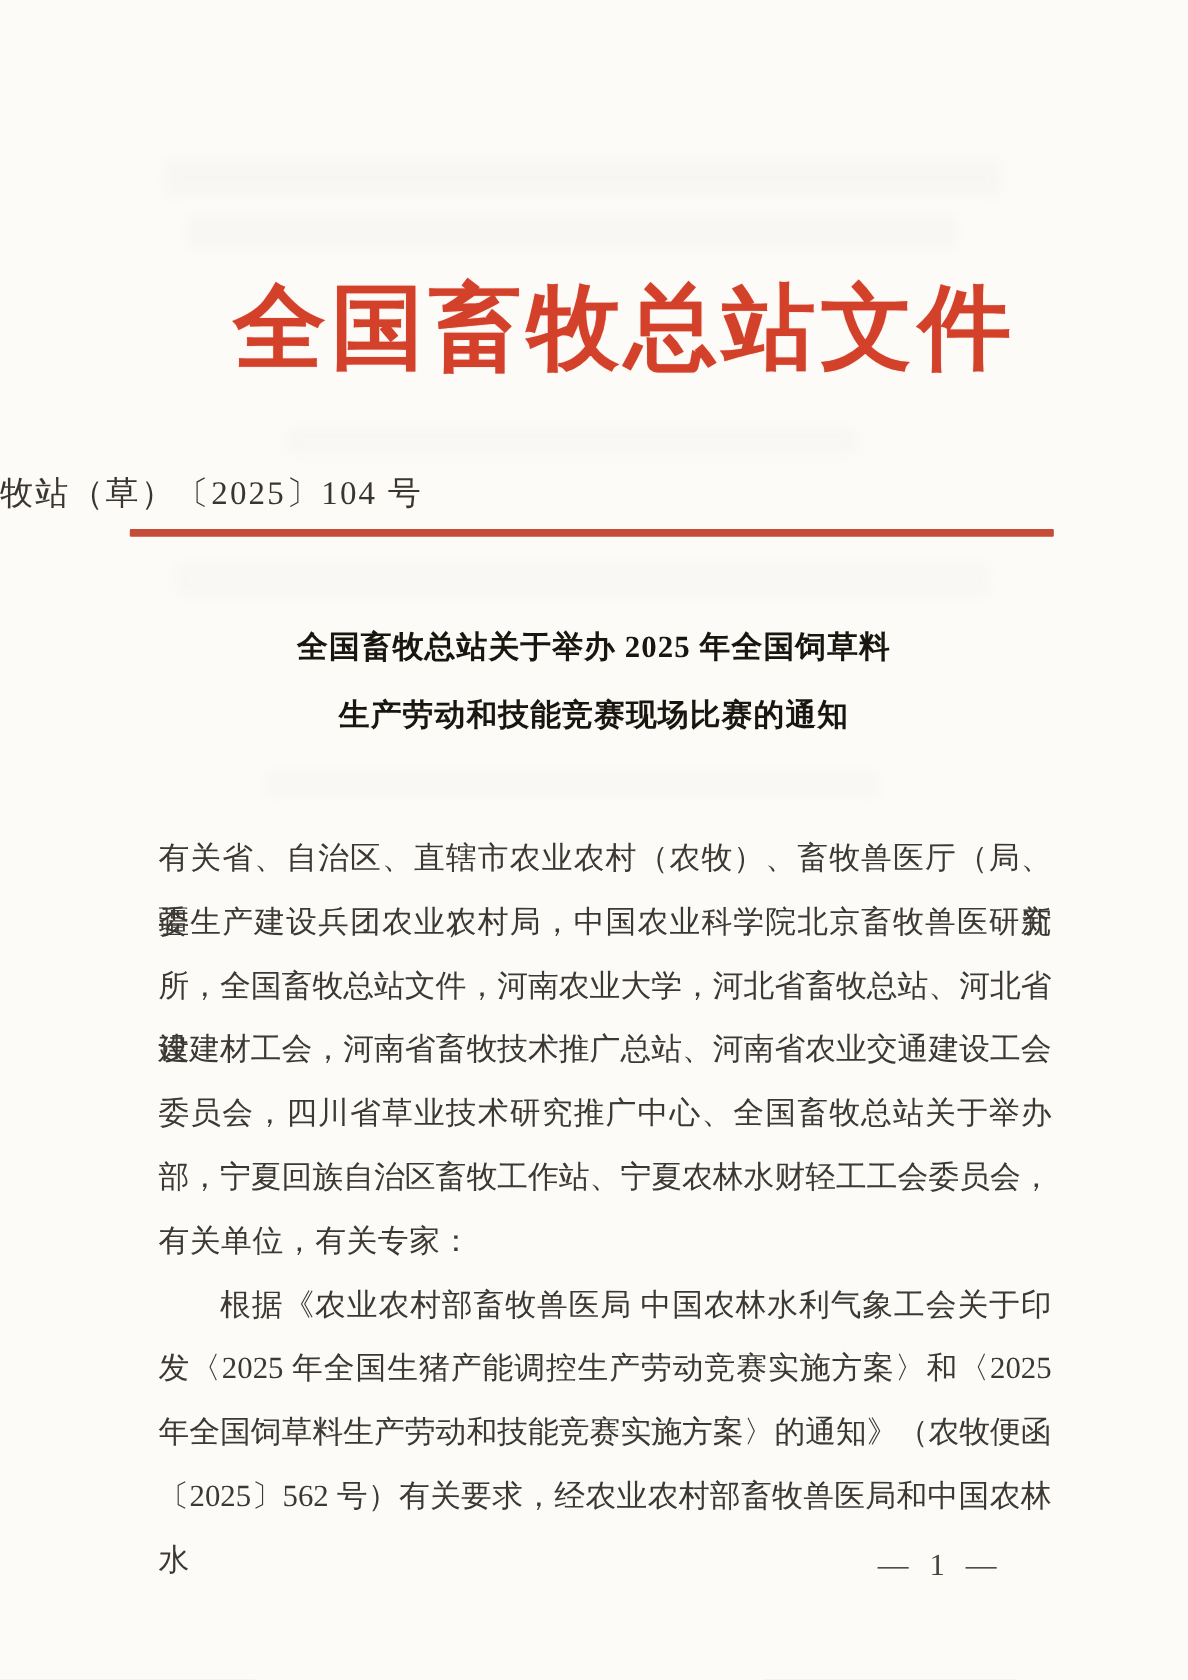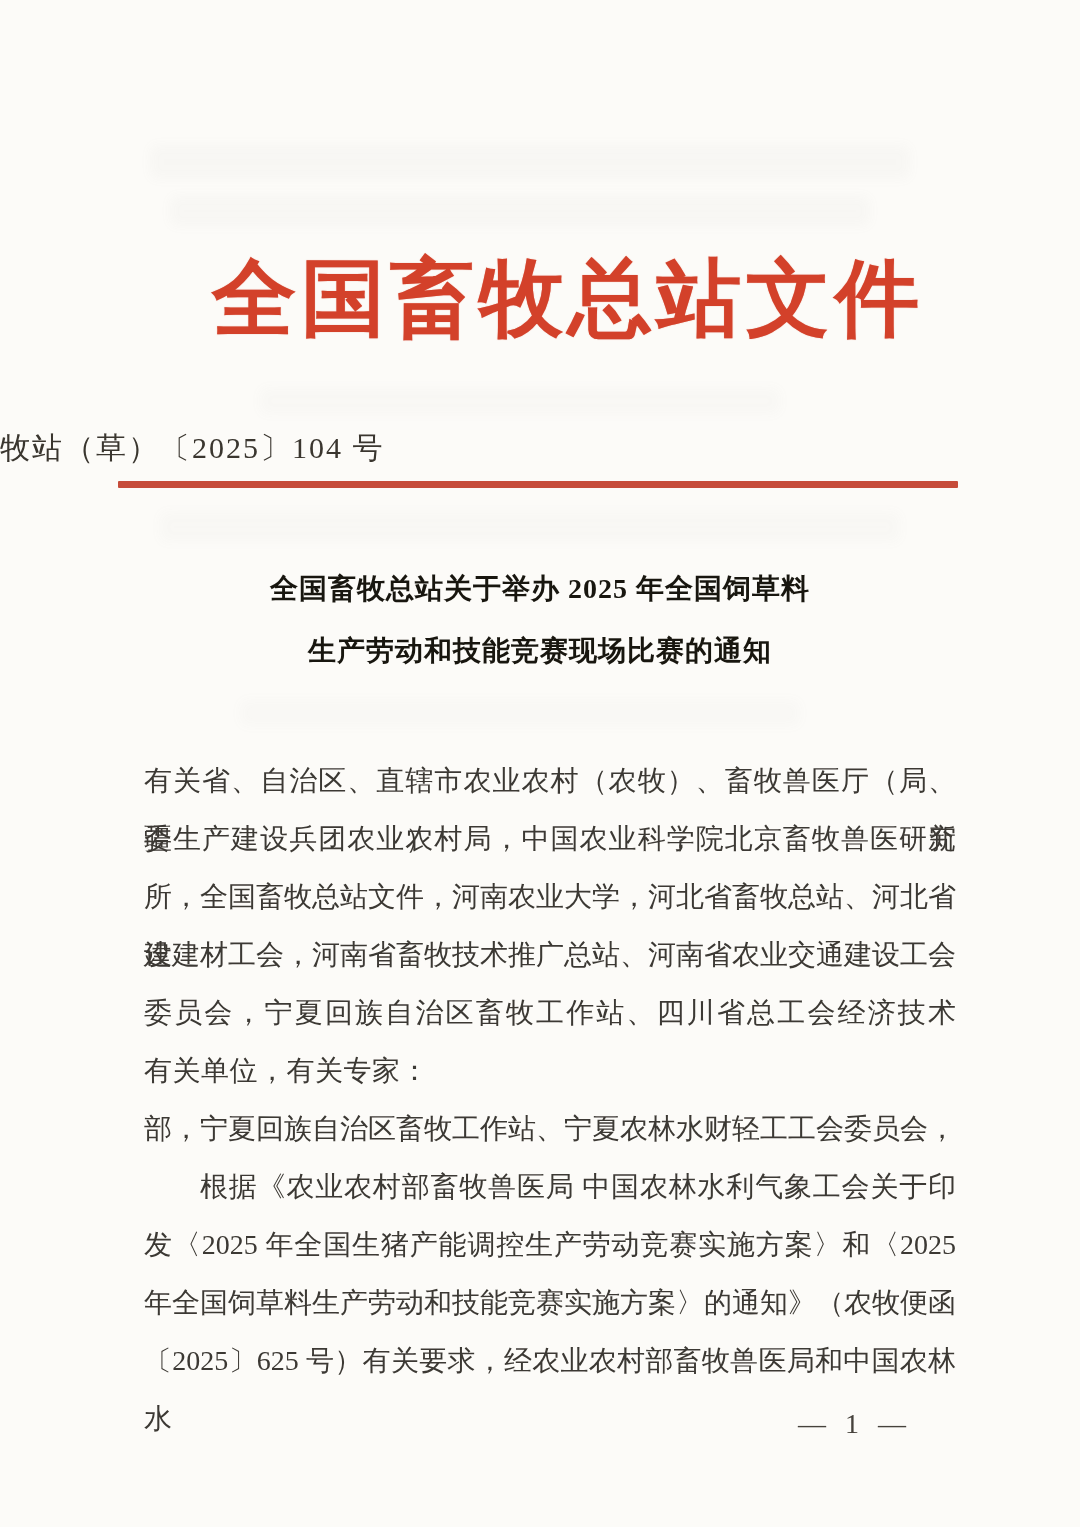--- a/index.html
+++ b/index.html
@@ -133,24 +133,24 @@
   <h2 class="notice-title">
     <span class="t-line">全国畜牧总站关于举办 2025 年全国饲草料</span>
     <span class="t-line">生产劳动和技能竞赛现场比赛的通知</span>
   </h2>
 
   <div class="body-block">
     <p class="line justify">有关省、自治区、直辖市农业农村（农牧）、畜牧兽医厅（局、委），新</p>
     <p class="line justify">疆生产建设兵团农业农村局，中国农业科学院北京畜牧兽医研究</p>
     <p class="line justify">所，全国畜牧总站文件，河南农业大学，河北省畜牧总站、河北省建</p>
     <p class="line justify">设建材工会，河南省畜牧技术推广总站、河南省农业交通建设工会</p>
-    <p class="line justify">委员会，宁夏回族自治区畜牧工作站、四川省总工会经济技术</p>
+    <p class="line justify">委员会，四川省草业技术研究推广中心、全国畜牧总站关于举办</p>
+    <p class="line justify">部，宁夏回族自治区畜牧工作站、宁夏农林水财轻工工会委员会，</p>
     <p class="line">有关单位，有关专家：</p>
-    <p class="line justify">部，宁夏回族自治区畜牧工作站、宁夏农林水财轻工工会委员会，</p>
     <p class="line justify indent">根据《农业农村部畜牧兽医局 中国农林水利气象工会关于印</p>
     <p class="line justify">发〈2025 年全国生猪产能调控生产劳动竞赛实施方案〉和〈2025</p>
     <p class="line justify">年全国饲草料生产劳动和技能竞赛实施方案〉的通知》（农牧便函</p>
-    <p class="line justify">〔2025〕625 号）有关要求，经农业农村部畜牧兽医局和中国农林水</p>
+    <p class="line justify">〔2025〕562 号）有关要求，经农业农村部畜牧兽医局和中国农林水</p>
   </div>
 
   <div class="page-number">— 1 —</div>
 
 </div>
 
 </body></html>

